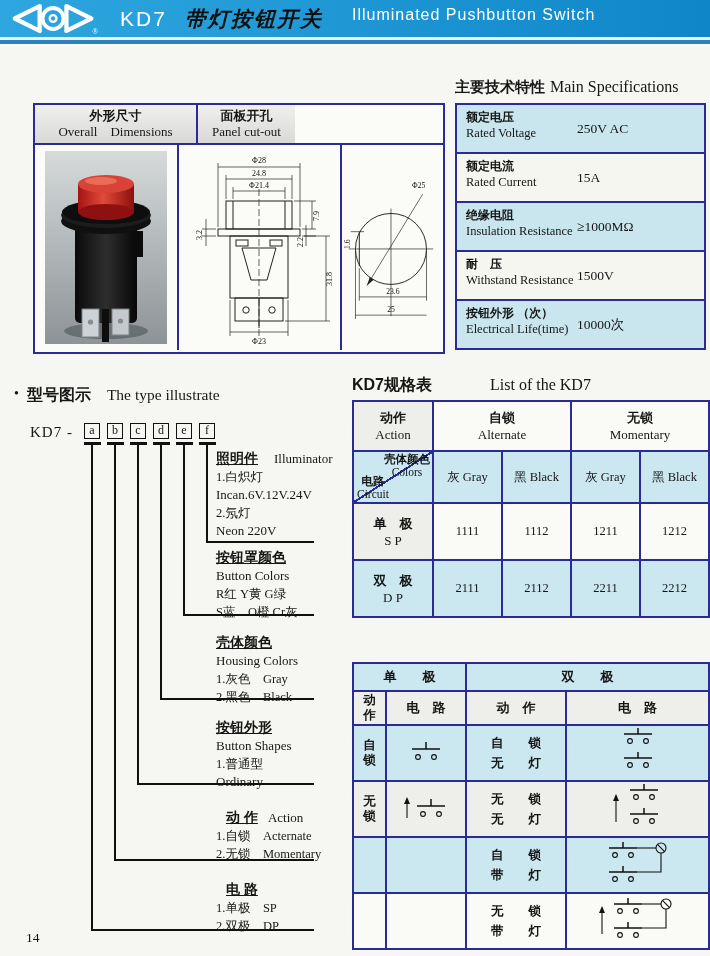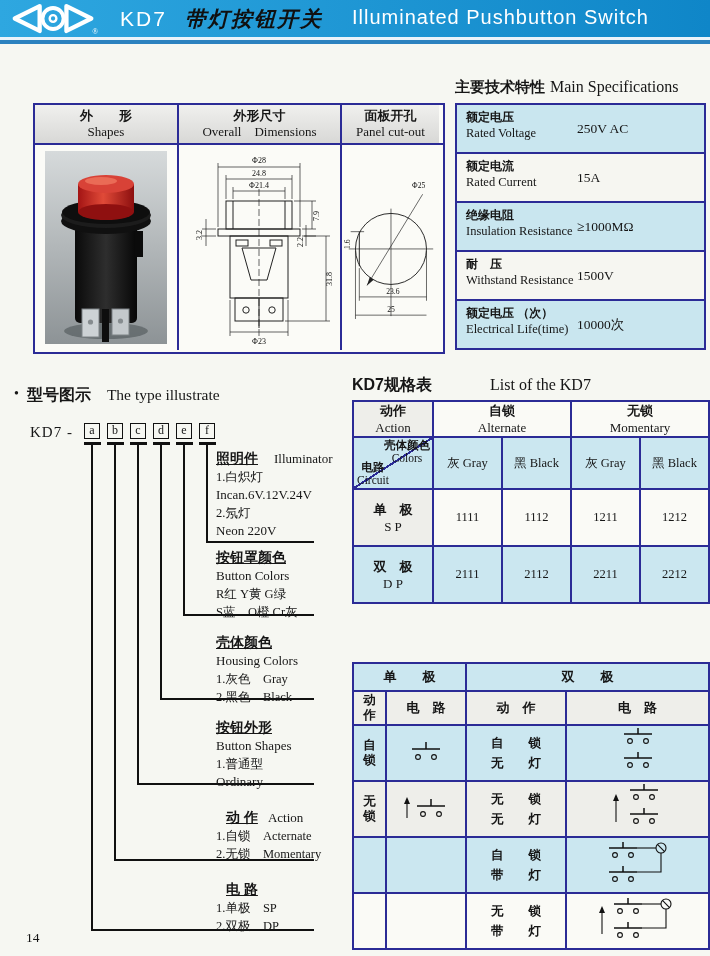--- a/index.html
+++ b/index.html
@@ -10,21 +10,21 @@
   
   .hdr{position:absolute;left:0;top:0;width:710px;height:37px;
        background:linear-gradient(90deg,#2ea7e0,#0f86c8);}
   .hdr-gap{position:absolute;left:0;top:37px;width:710px;height:3px;background:#eaf3fa;}
   .hdr-strip{position:absolute;left:0;top:40px;width:710px;height:4px;background:#2c82bf;}
   .hdr-model{position:absolute;left:120px;top:7px;color:#ffffff;font-family:"Liberation Sans",sans-serif;
        font-size:21px;letter-spacing:2px;}
   .hdr-cn{position:absolute;left:185px;top:5px;color:#101010;font-family:"Liberation Sans",sans-serif;
        font-size:21px;font-weight:bold;font-style:italic;letter-spacing:2px;text-align:right;}
   .hdr-en{position:absolute;left:352px;top:6px;color:#ffffff;font-family:"Liberation Sans",sans-serif;
-       font-size:20px;letter-spacing:1px;}
+       font-size:16px;letter-spacing:1px;}
 
   .cnb{font-family:"Liberation Sans",sans-serif;font-weight:bold;}
 
   
   .shapes{position:absolute;left:33px;top:103px;width:408px;height:247px;
           border:2px solid #2b2b96;background:#fbfbf7;}
   .shapes .hrow{display:flex;height:38px;border-bottom:2px solid #2b2b96;}
   .shapes .hcell{background:linear-gradient(#f0f0ee,#d8d8d6);border-right:2px solid #2b2b96;
           text-align:center;padding-top:2px;box-sizing:border-box;}
   .shapes .hcell:last-child{border-right:none;}
@@ -118,24 +118,20 @@
     </svg>
     <span class="hdr-model">KD7</span>
     <span class="hdr-cn">带灯按钮开关</span>
     <span class="hdr-en">Illuminated Pushbutton Switch</span>
   </div>
   <div class="hdr-gap"></div>
   <div class="hdr-strip"></div>
 
   <div class="shapes">
     <div class="hrow">
-      <div class="hcell c1">
-        <span class="cnb">外　　形</span>
-        <span class="en">Shapes</span>
-      </div>
       <div class="hcell c2">
         <span class="cnb">外形尺寸</span>
         <span class="en">Overall　Dimensions</span>
       </div>
       <div class="hcell c3">
         <span class="cnb">面板开孔</span>
         <span class="en">Panel cut-out</span>
       </div>
     </div>
     <div class="brow">
@@ -279,21 +275,21 @@
       <div class="spec-cn">绝缘电阻</div>
       <div class="spec-en">Insulation Resistance</div>
       <span class="spec-val">≥1000MΩ</span>
     </div>
     <div class="spec-row">
       <div class="spec-cn">耐　压</div>
       <div class="spec-en">Withstand Resistance</div>
       <span class="spec-val">1500V</span>
     </div>
     <div class="spec-row">
-      <div class="spec-cn">额定电压 （次）</div>
+      <div class="spec-cn">按钮外形 （次）</div>
       <div class="spec-en">Electrical Life(time)</div>
       <span class="spec-val">10000次</span>
     </div>
   </div>
 
   <div class="type-title">
     <span class="bullet">•</span>
     <span class="cnb">型号图示</span>
     <span class="en">The type illustrate</span>
   </div>
@@ -366,21 +362,21 @@
   </div>
   <table class="grid list">
     <colgroup>
         <col style="width:80px">
         <col style="width:69px">
         <col style="width:69px">
         <col style="width:69px">
         <col style="width:69px">
       </colgroup>
     <tbody>
-        <tr style="height:36px">
+        <tr style="height:50px">
       <td class="bg-gray">
         <span class="cnb">动作</span>
         <span class="en">Action</span>
       </td>
       <td class="bg-white" colspan="2">
         <span class="cnb">自锁</span>
         <span class="en">Alternate</span>
       </td>
       <td class="bg-white" colspan="2">
         <span class="cnb">无锁</span>

